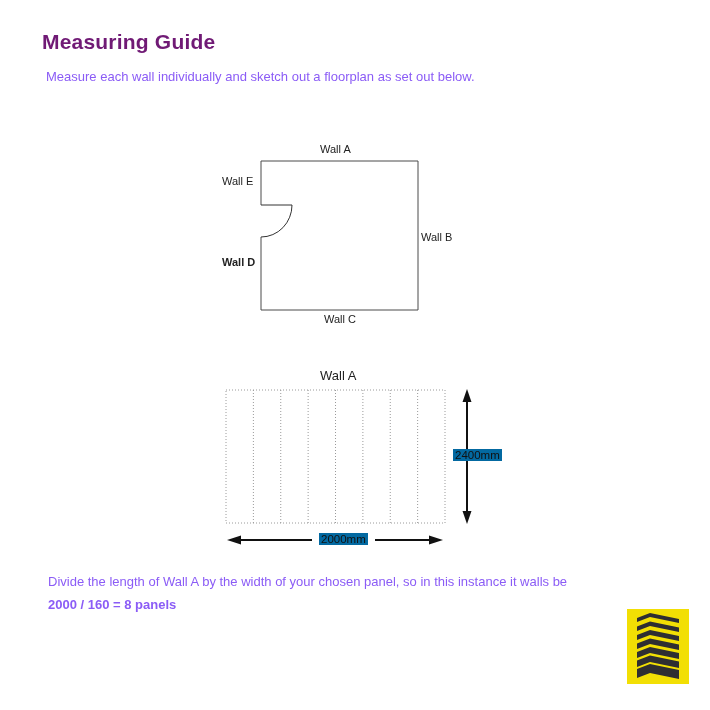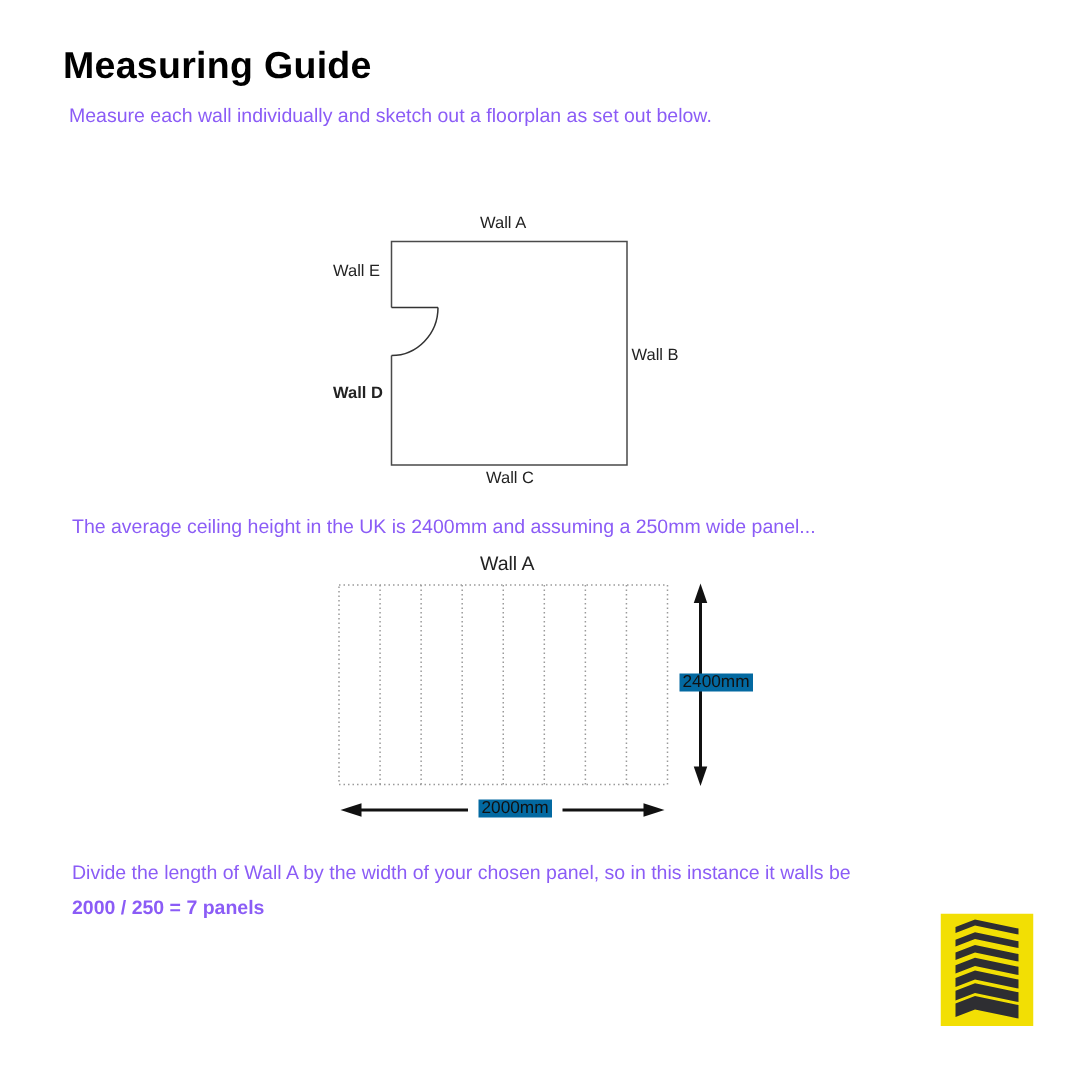--- a/index.html
+++ b/index.html
@@ -1,21 +1,21 @@
 <!DOCTYPE html>
 <html><head>
 <meta charset="utf-8">
 <style>
   html,body{margin:0;padding:0;background:#fff;}
   #stage{
     position:relative;width:710px;height:710px;background:#ffffff;overflow:hidden;
     font-family:"Liberation Sans", sans-serif;color:#2d2d2d;
   }
   .abs{position:absolute;}
-  .title{font-size:25px;font-weight:700;color:#000000;letter-spacing:0.2px;}
+  .title{font-size:21px;font-weight:700;color:#701a75;letter-spacing:0.2px;}
   .para{font-size:13px;color:#8b5cf6;white-space:nowrap;}
   .para.bold{font-weight:700;}
   .wall-label{font-size:11px;color:#222;white-space:nowrap;}
   .diagram-title{font-size:13px;color:#222;white-space:nowrap;}
   .dim-label{font-size:11.5px;color:#111;white-space:nowrap;background:#0369a1;padding:0 2px;z-index:3;}
   svg{display:block;}
 </style>
 </head>
 <body>
 
@@ -34,21 +34,20 @@
 
     <path d="M92,65 A31,32 0 0 1 61,97" fill="none" stroke="#333" stroke-width="1"></path>
   </svg>
 
   <div class="abs wall-label" style="left:320px;top:143px;">Wall A</div>
   <div class="abs wall-label" style="left:222px;top:175px;">Wall E</div>
   <div class="abs wall-label" style="left:421px;top:231px;">Wall B</div>
   <div class="abs wall-label" style="left:222px;top:256px;font-weight:bold;">Wall D</div>
   <div class="abs wall-label" style="left:324px;top:313px;">Wall C</div>
 
-  <div class="abs para" style="left:48px;top:343px;">The average ceiling height in the UK is 2400mm and assuming a 250mm wide panel...</div>
 
   <div class="abs diagram-title" style="left:320px;top:368px;">Wall A</div>
 
   <svg class="abs" style="left:215px;top:385px;" width="300" height="165" viewBox="0 0 300 165">
 
     <rect x="11" y="5" width="219" height="133" fill="none" stroke="#9a9a9a" stroke-width="1" stroke-dasharray="1,2"></rect>
 
     <g>
         <line x1="38.375" x2="38.375" y1="5" y2="138" stroke="#9a9a9a" stroke-width="1" stroke-dasharray="1,2"></line>
         <line x1="65.75" x2="65.75" y1="5" y2="138" stroke="#9a9a9a" stroke-width="1" stroke-dasharray="1,2"></line>
@@ -70,21 +69,21 @@
       <polygon points="12,155 26,150.5 26,159.5" fill="#111"></polygon>
       <line x1="160" y1="155" x2="215" y2="155" stroke="#111" stroke-width="2"></line>
       <polygon points="228,155 214,150.5 214,159.5" fill="#111"></polygon>
     </g>
   </svg>
 
   <div class="abs dim-label" style="left:453px;top:449px;">2400mm</div>
   <div class="abs dim-label" style="left:319px;top:533px;">2000mm</div>
 
   <div class="abs para" style="left:48px;top:574px;">Divide the length of Wall A by the width of your chosen panel, so in this instance it walls be</div>
-  <div class="abs para bold" style="left:48px;top:597px;">2000 / 250 = 7 panels</div>
+  <div class="abs para bold" style="left:48px;top:597px;">2000 / 160 = 8 panels</div>
 
   <svg class="abs" style="left:627px;top:609px;" width="62" height="75" viewBox="0 0 62 75">
     <rect x="0" y="0" width="62" height="75" fill="#F2DF04"></rect>
     <g fill="#2E2E32">
       <polygon points="10,9 23,4 52,10 52,14 23,8 10,13"></polygon>
       <polygon points="10,17.5 23,12.5 52,18.5 52,23 23,17 10,22"></polygon>
       <polygon points="10,26 23,21 52,27 52,32 23,26 10,31"></polygon>
       <polygon points="10,34.5 23,29.5 52,35.5 52,41 23,35 10,40"></polygon>
       <polygon points="10,43 23,38 52,44 52,50 23,44 10,49"></polygon>
       <polygon points="10,51.5 23,46.5 52,52.5 52,59 23,53 10,58"></polygon>

